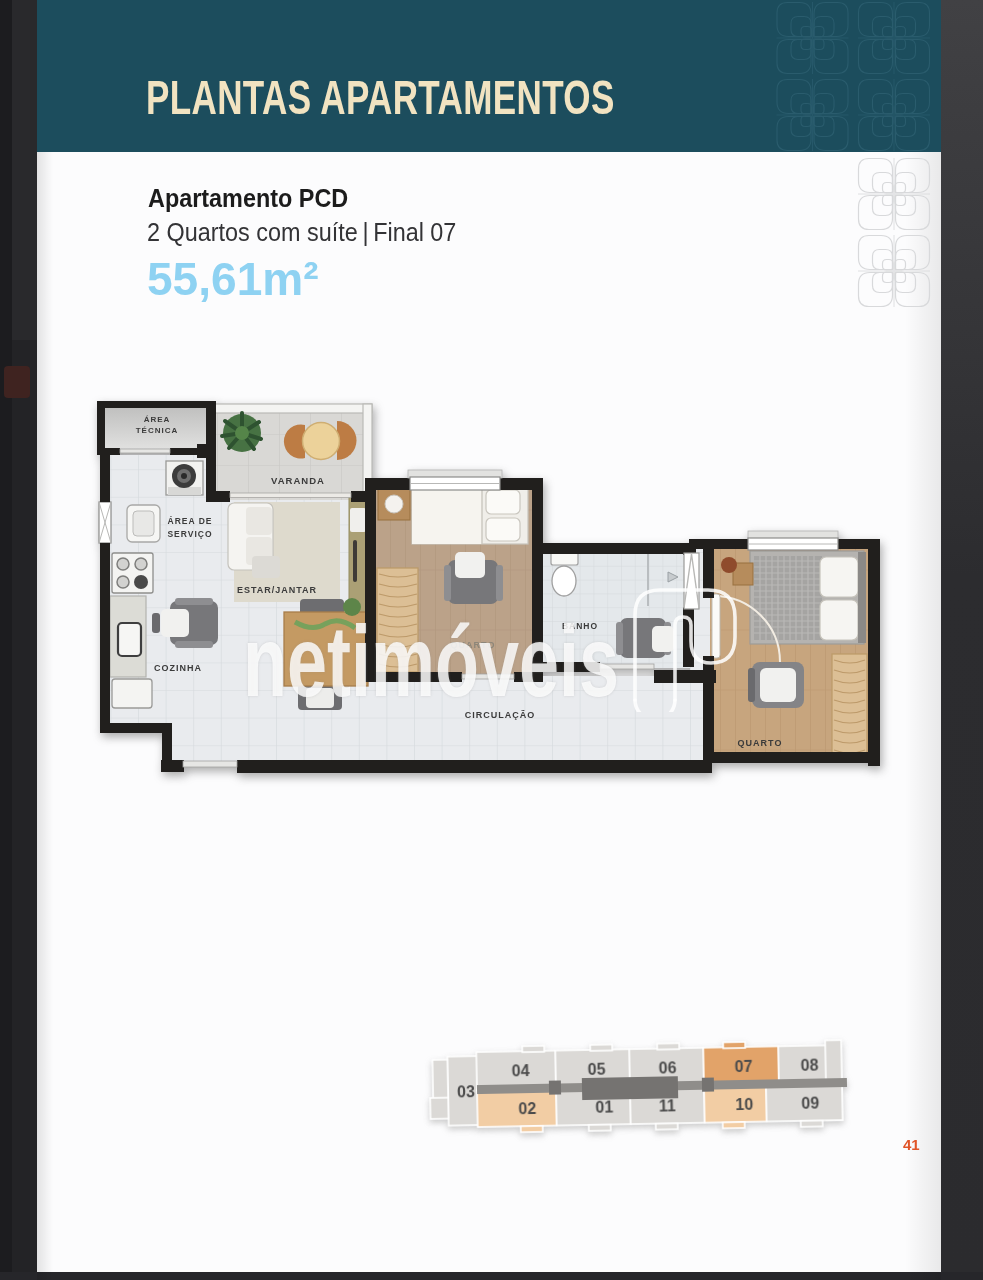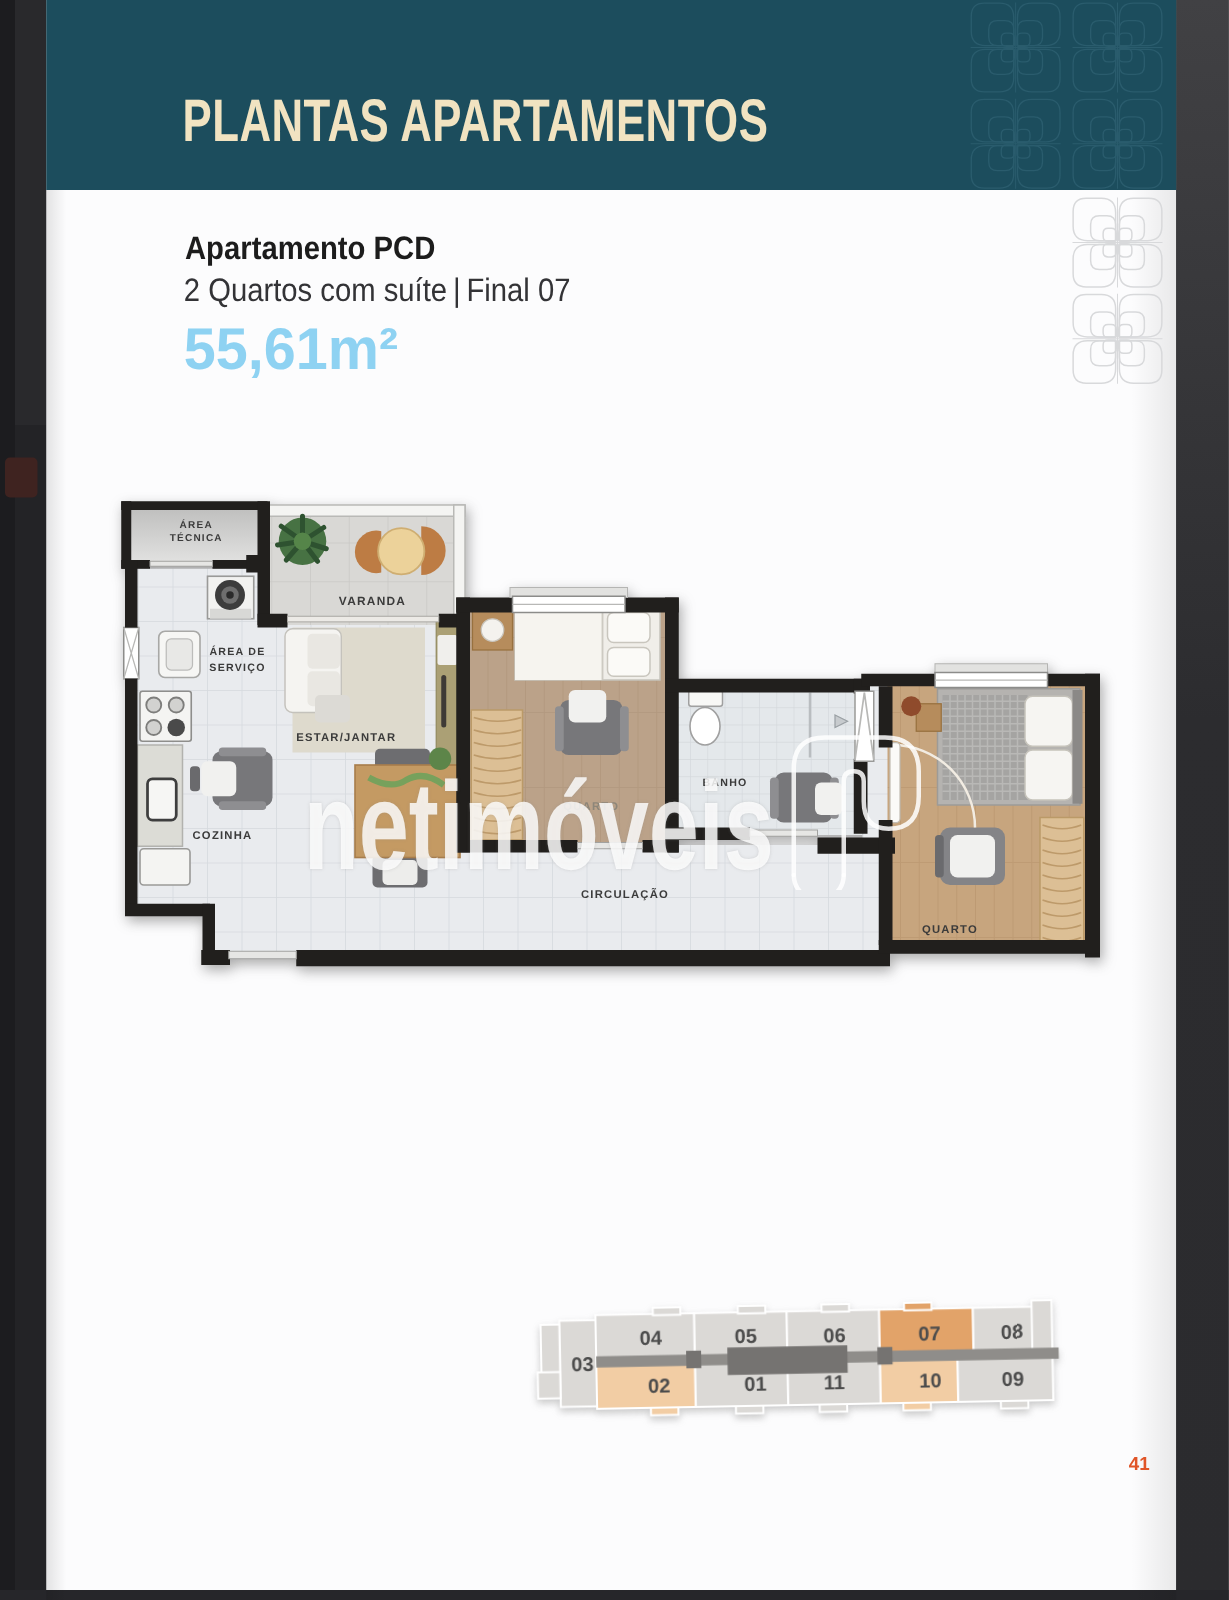--- a/index.html
+++ b/index.html
@@ -409,13 +409,13 @@
     <text x="744" y="1074">07</text>
     <text x="810" y="1074">08</text>
     <text x="527" y="1112">02</text>
     <text x="604" y="1112">01</text>
     <text x="667" y="1112">11</text>
     <text x="744" y="1112">10</text>
     <text x="810" y="1112">09</text>
   </g>
 </svg>
 
-<div class="abs" style="left:903px;top:1136px;font-weight:bold;font-size:15px;color:#e05427;margin-top:27px;">41</div>
+<div class="abs" style="left:903px;top:1136px;font-weight:bold;font-size:15px;color:#e05427;">41</div>
 
 </body></html>

